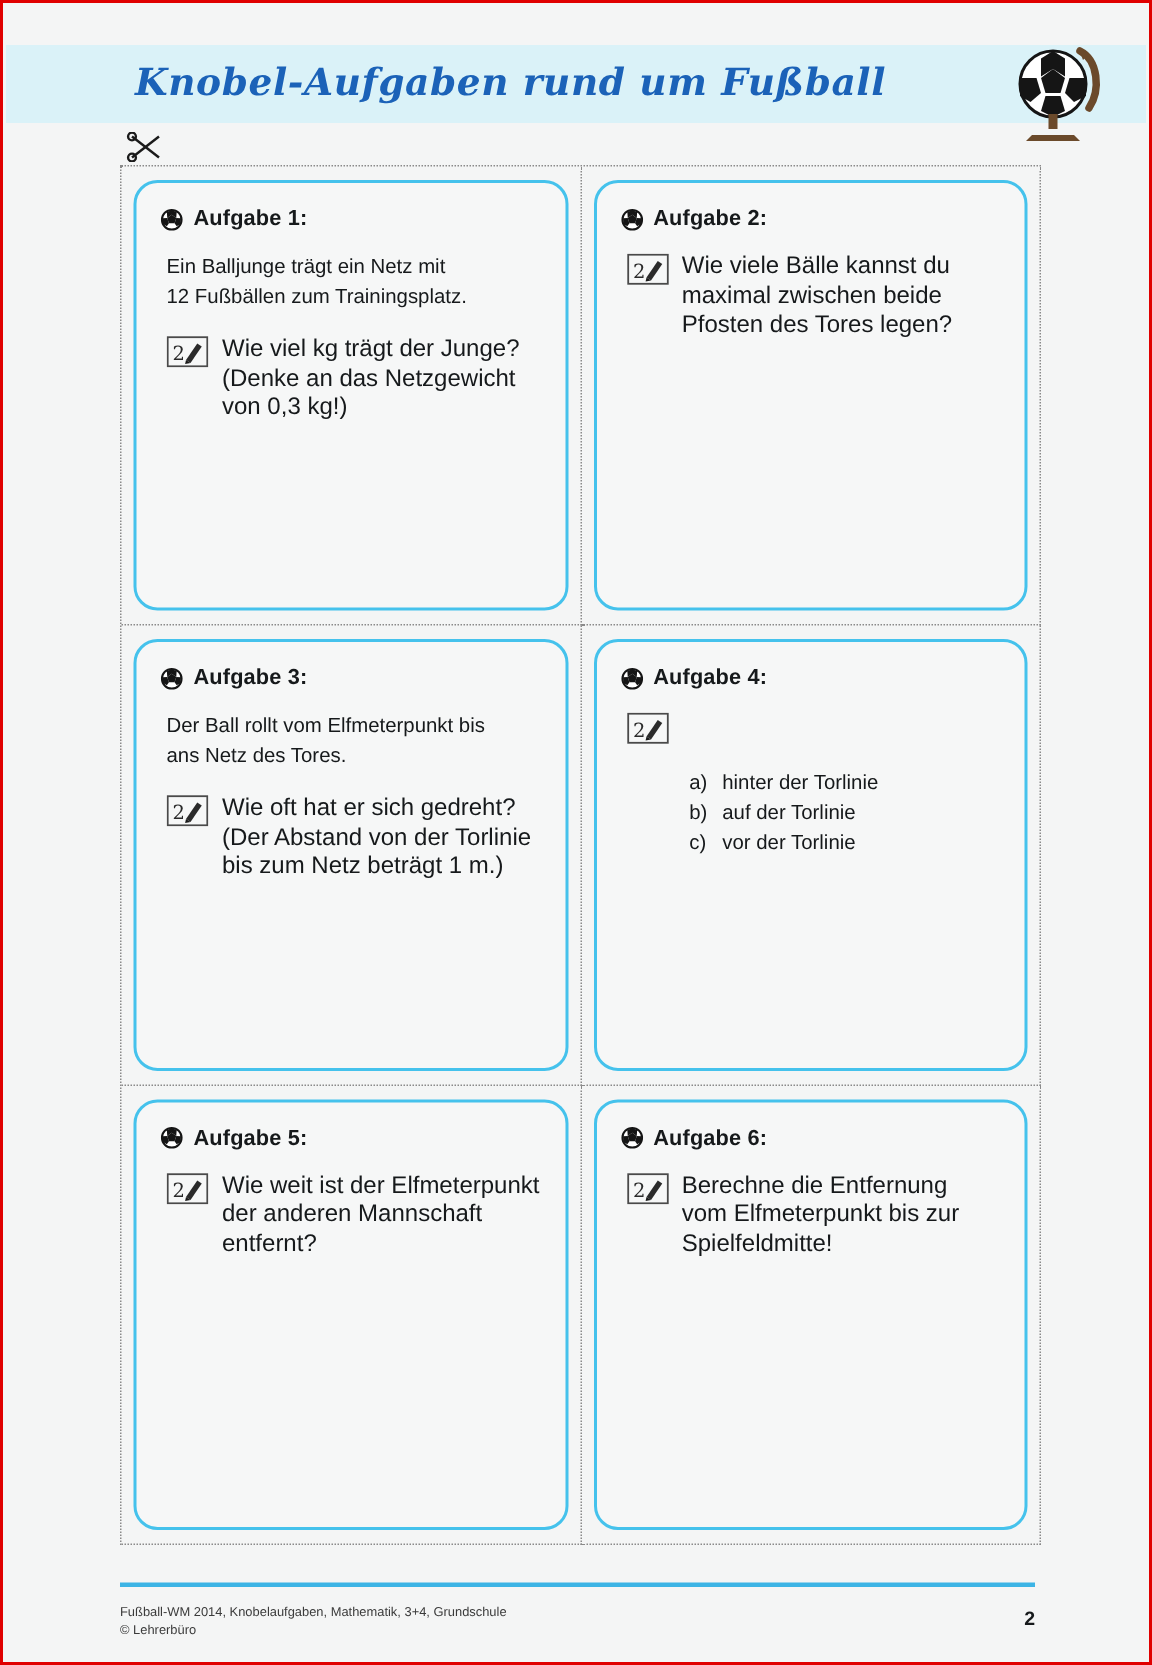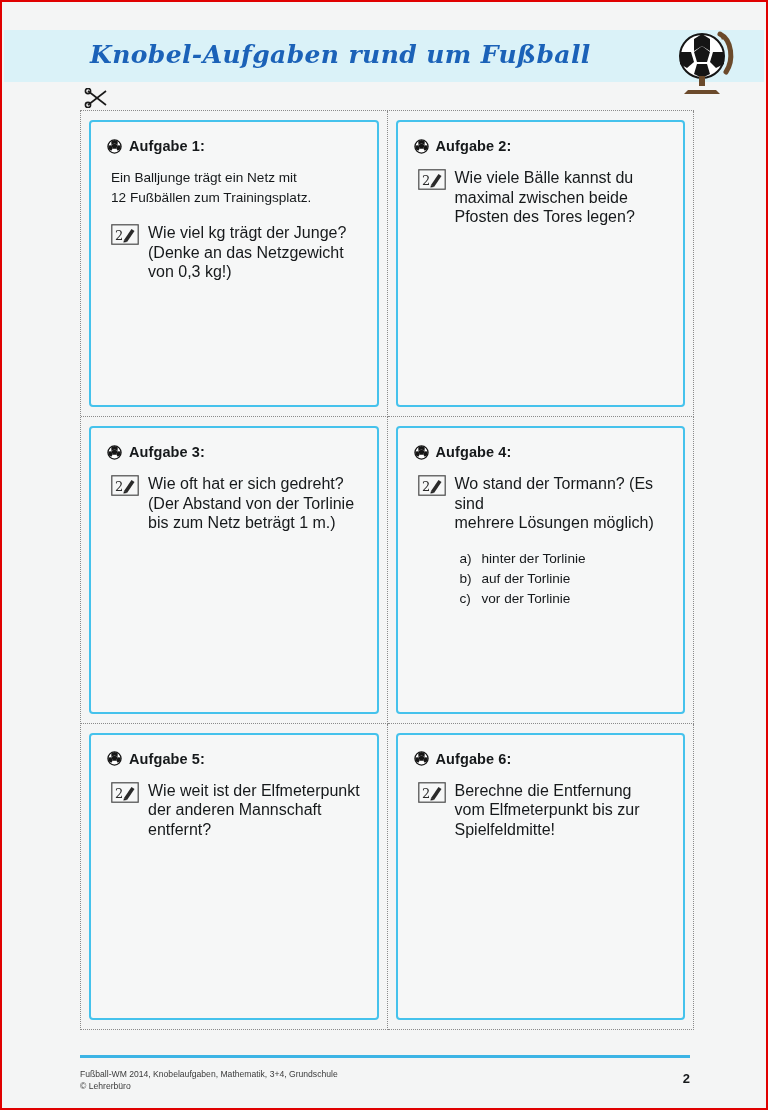--- a/index.html
+++ b/index.html
@@ -76,21 +76,21 @@
   .cell {
     box-sizing: border-box;
     border-right: 1px dotted #8a8a8a;
     border-bottom: 1px dotted #8a8a8a;
     padding: 9px 8px;
     display: flex;
   }
   .card {
     flex: 1 1 auto;
     border: 2px solid #45c2ec;
-    border-radius: 4px;
+    border-radius: 16px;
     background: #f6f7f7;
     padding: 16px 14px 14px 16px;
     box-sizing: border-box;
     display: flex;
     flex-direction: column;
   }
 
   
   .card-head {
     display: flex;
@@ -264,20 +264,22 @@
         <div class="card-head">
           <svg class="ball-bullet" viewBox="0 0 16 16">
             <circle cx="8" cy="8" r="7" fill="#ffffff" stroke="#151515" stroke-width="1.4"></circle>
             <polygon points="8,4.4 11.2,6.7 10,10.4 6,10.4 4.8,6.7" fill="#151515"></polygon>
             <path d="M8 1 L11.5 2.6 L11.2 6.7 L8 4.4 L4.8 6.7 L4.5 2.6 Z" fill="#151515"></path>
             <path d="M14.6 7 L14.2 11 L11.5 12.6 L10 10.4 L11.2 6.7 Z" fill="#151515"></path>
             <path d="M1.4 7 L4.8 6.7 L6 10.4 L4.5 12.6 L1.8 11 Z" fill="#151515"></path>
           </svg>
           <span class="card-title">Aufgabe 3:</span>
         </div>
+        <div class="statement">Der Ball rollt vom Elfmeterpunkt bis
+ans Netz des Tores.</div>
         <div class="qrow">
           <svg class="pencil-box" viewBox="0 0 28 21">
             <rect x="0.8" y="0.8" width="26.4" height="19.4" fill="none" stroke="#4a4a4a" stroke-width="1.2"></rect>
             <text x="4" y="16" font-family="DejaVu Serif, serif" font-size="13" fill="#2a2a2a">2</text>
             <path d="M13 16 L20.5 5 L23.5 7 L16 18 Z" fill="#2a2a2a"></path>
             <path d="M13 16 L16 18 L12.4 18.6 Z" fill="#1a1a1a"></path>
           </svg>
           <span class="question">Wie oft hat er sich gedreht?
 (Der Abstand von der Torlinie
 bis zum Netz beträgt 1 m.)</span>
@@ -297,22 +299,20 @@
           </svg>
           <span class="card-title">Aufgabe 4:</span>
         </div>
         <div class="qrow">
           <svg class="pencil-box" viewBox="0 0 28 21">
             <rect x="0.8" y="0.8" width="26.4" height="19.4" fill="none" stroke="#4a4a4a" stroke-width="1.2"></rect>
             <text x="4" y="16" font-family="DejaVu Serif, serif" font-size="13" fill="#2a2a2a">2</text>
             <path d="M13 16 L20.5 5 L23.5 7 L16 18 Z" fill="#2a2a2a"></path>
             <path d="M13 16 L16 18 L12.4 18.6 Z" fill="#1a1a1a"></path>
           </svg>
-          <span class="question">Wo stand der Tormann? (Es sind
-mehrere Lösungen möglich)</span>
         </div>
         <div class="options">
           <div class="option">
             <span class="option-letter">a)</span>
             <span>hinter der Torlinie</span>
           </div>
           <div class="option">
             <span class="option-letter">b)</span>
             <span>auf der Torlinie</span>
           </div>

